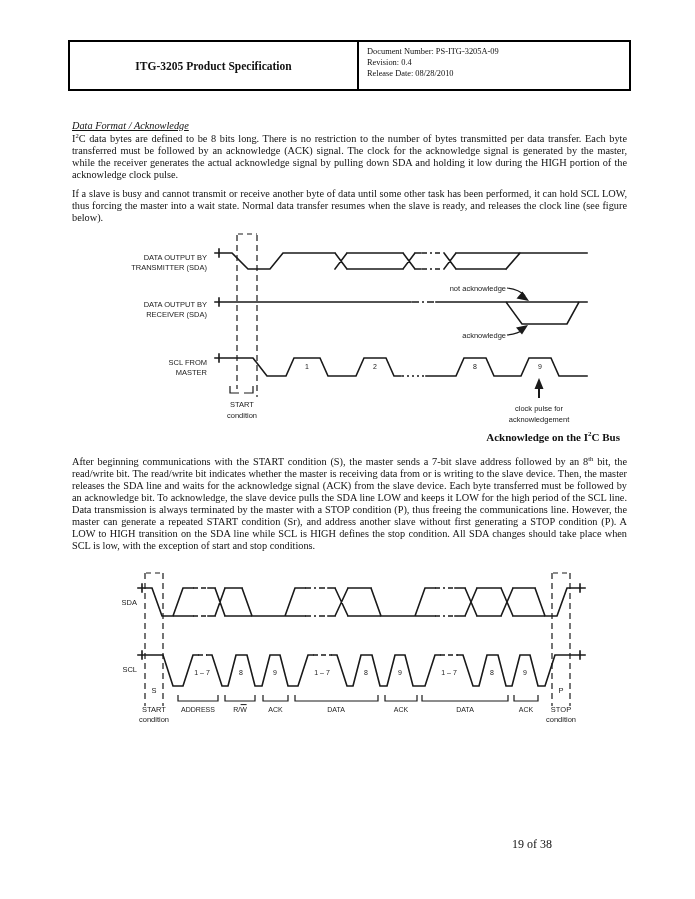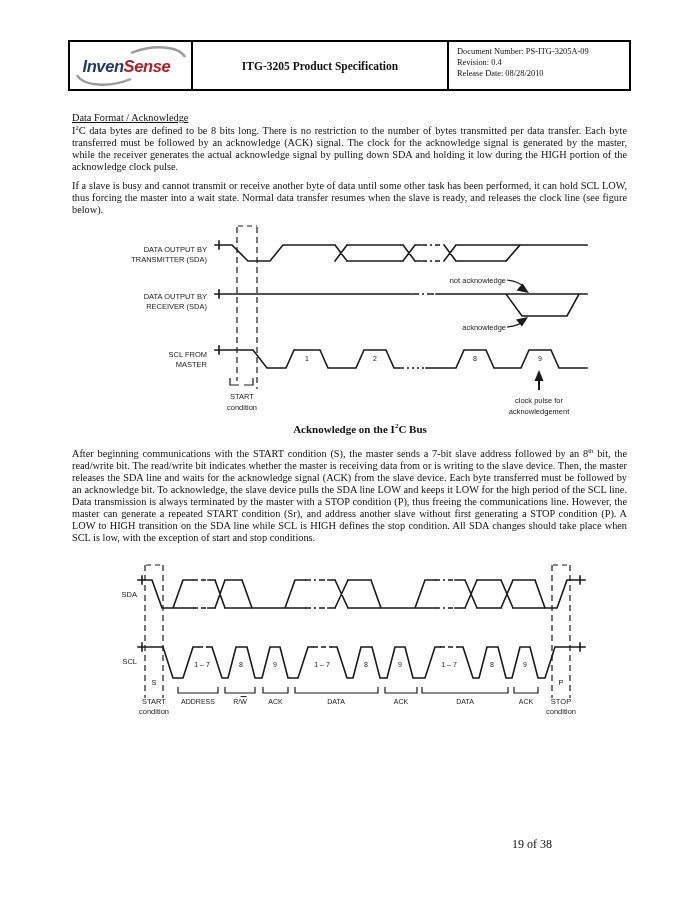--- a/index.html
+++ b/index.html
@@ -2,62 +2,53 @@
 <html><head>
 <meta charset="utf-8">
 <style>
   html,body{margin:0;padding:0;background:#ffffff;}
   .page{position:relative;width:695px;height:899px;background:#ffffff;overflow:hidden;
         font-family:"Liberation Serif", serif;color:#111;}
   
   .hdr{position:absolute;left:68px;top:40px;width:559px;height:47px;border:2px solid #000;display:flex;}
   .hdr-cell{height:100%;box-sizing:border-box;}
   .hdr-logo{width:123px;border-right:2px solid #000;display:flex;align-items:center;justify-content:center;}
-  .hdr-title{width:256px;border-right:2px solid #000;display:flex;align-items:center;justify-content:center;
+  .hdr-title{width:289px;border-right:2px solid #000;display:flex;align-items:center;justify-content:center;
              font-weight:bold;font-size:11.5px;}
   .hdr-info{flex:1;padding:5px 4px 0 8px;font-size:8.4px;line-height:10.8px;}
   .logo-wrap{position:relative;width:112px;height:40px;}
   .logo-text{position:absolute;left:8px;top:11px;font-family:"Liberation Sans",sans-serif;
              font-style:italic;font-weight:bold;font-size:16.5px;letter-spacing:-0.4px;}
   .logo-inven{color:#253a63;}
   .logo-sense{color:#b01f24;}
   .logo-swoosh{position:absolute;left:0;top:0;}
   
   .content{position:absolute;left:72px;top:104px;width:555px;font-size:10.3px;line-height:12px;}
-  .sec-heading{text-decoration:underline;margin:8px 0 1px 0;}
+  .sec-heading{font-style:italic;text-decoration:underline;margin:16px 0 1px 0;}
   .para{text-align:justify;margin:0 0 7px 0;}
   sup{font-size:64%;line-height:0;}
   .diagram-block{margin-top:2px;}
   .dia1{margin-left:28px;width:520px;}
   .dia2{margin-left:38px;width:500px;}
-  .caption{text-align:center;font-weight:bold;font-size:11px;margin-top:1px;}
+  .caption{text-align:right;font-weight:bold;font-size:11px;margin-top:1px;}
   .sec2{margin-top:13px;}
   .d2block{margin-top:19px;}
   svg text{font-family:"Liberation Sans",sans-serif;fill:#1a1a1a;}
   .wf{stroke:#1a1a1a;stroke-width:1.6;fill:none;stroke-linecap:square;stroke-linejoin:miter;}
   .wfd{stroke:#1a1a1a;stroke-width:1.6;fill:none;}
   .thin{stroke:#1a1a1a;stroke-width:1.2;fill:none;}
   .arrowfill{fill:#1a1a1a;stroke:none;}
   .footer{position:absolute;left:512px;top:837px;font-size:12px;}
 </style>
 </head>
 <body>
 
 <div class="page">
 
   <div class="hdr">
-    <div class="hdr-cell hdr-logo">
-      <div class="logo-wrap">
-        <svg class="logo-swoosh" width="112" height="40" viewBox="0 0 112 40">
-          <path d="M56,7 C78,-2 104,0 110,11" stroke="#9b9b9b" stroke-width="2.4" fill="none"></path>
-          <path d="M56,33 C34,42 8,40 2,29" stroke="#9b9b9b" stroke-width="2.4" fill="none"></path>
-        </svg>
-        <div class="logo-text"><span class="logo-inven">Inven</span><span class="logo-sense">Sense</span></div>
-      </div>
-    </div>
     <div class="hdr-cell hdr-title">ITG-3205 Product Specification</div>
     <div class="hdr-cell hdr-info">
       <div>Document Number: PS-ITG-3205A-09</div>
       <div>Revision: 0.4</div>
       <div>Release Date: 08/28/2010</div>
     </div>
   </div>
 
   <div class="content">
 

